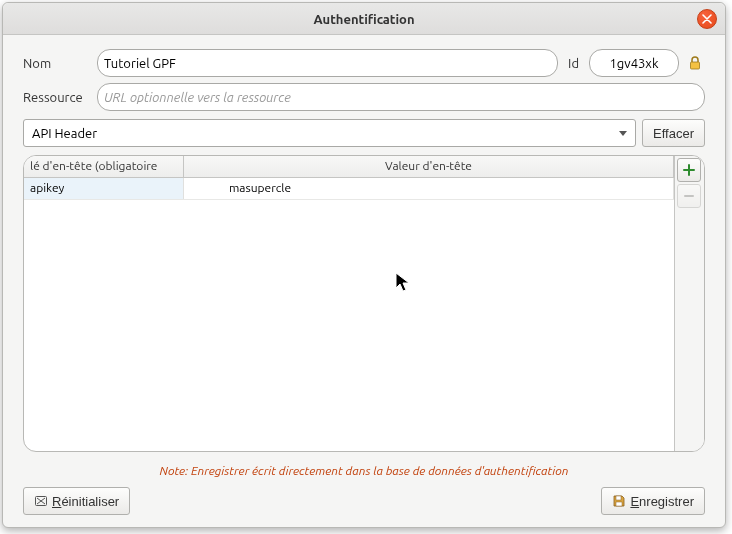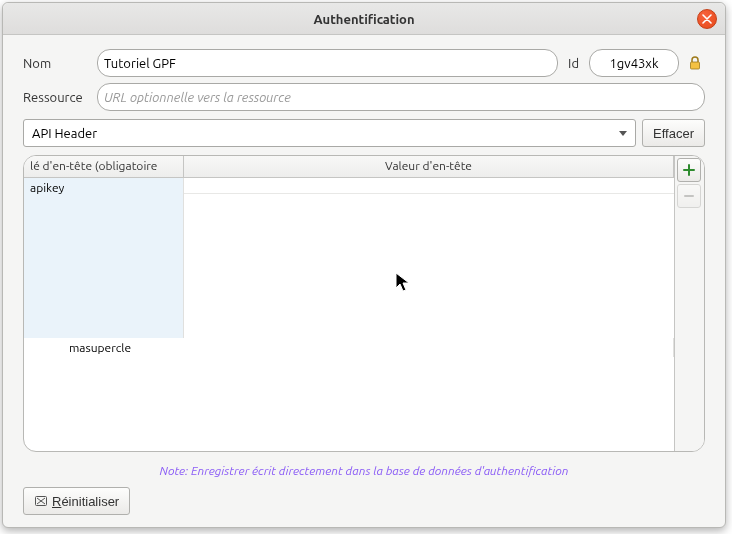--- a/index.html
+++ b/index.html
@@ -161,23 +161,22 @@
     font-size: 12px;
     color: #333;
     overflow: hidden;
     white-space: nowrap;
   }
   .th-key { width: 160px; flex: 0 0 160px; }
   .th-val { flex: 1; text-align: center; }
   .tbody { flex: 1; }
   .trow {
     display: flex;
-    height: 16px;
+    height: 22px;
     border-bottom: 1px solid #e8e8e6;
-    flex-direction: column;
   }
   .td {
     padding: 3px 6px;
     font-size: 12px;
     border-right: 1px solid #e0e0de;
   }
   .td-key { width: 160px; flex: 0 0 160px; background: #eaf3fa; }
   .td-val { flex: 1; margin-left: 39px; }
   .side-buttons {
     width: 30px;
@@ -196,21 +195,21 @@
     background: linear-gradient(#fdfdfc,#ebeae8);
     display: flex;
     align-items: center;
     justify-content: center;
     cursor: pointer;
   }
   .icon-btn.disabled { opacity: 0.45; cursor: default; }
   .note {
     text-align: center;
     font-style: italic;
-    color: #8b5cf6;
+    color: #c2410c;
     font-size: 12px;
     margin-top: 6px;
   }
   .footer {
     display: flex;
     align-items: center;
     gap: 6px;
     margin-top: 4px;
   }
   .footer .spacer { flex: 1; }
@@ -296,20 +295,28 @@
 
     <div class="footer">
       <button class="btn">
         <svg width="14" height="14" viewBox="0 0 14 14">
           <rect x="1.5" y="2.5" width="11" height="9" rx="1" fill="none" stroke="#555" stroke-width="1"></rect>
           <path d="M3 4 L11 10 M11 4 L3 10" stroke="#555" stroke-width="1"></path>
         </svg>
         <span><span class="underline-letter">R</span><span id="reset-rest">éinitialiser</span></span>
       </button>
       <div class="spacer"></div>
+      <button class="btn">
+        <svg width="14" height="14" viewBox="0 0 14 14">
+          <path d="M2 2 H10 L12 4 V12 H2 Z" fill="#d9a441" stroke="#8a6120" stroke-width="0.8"></path>
+          <rect x="4" y="2" width="5" height="4" fill="#fff" stroke="#8a6120" stroke-width="0.5"></rect>
+          <rect x="4" y="8" width="6" height="4" fill="#fff" stroke="#8a6120" stroke-width="0.5"></rect>
+        </svg>
+        <span><span class="underline-letter">E</span><span id="save-rest">nregistrer</span></span>
+      </button>
     </div>
 
   </div>
 </div>
 
 <svg class="cursor" width="18" height="22" viewBox="0 0 18 22">
   <path d="M1 1 L1 16 L5 12 L8 19 L11 18 L8 11 L14 11 Z" fill="#000" stroke="#fff" stroke-width="1"></path>
 </svg>
 
 </body></html>

